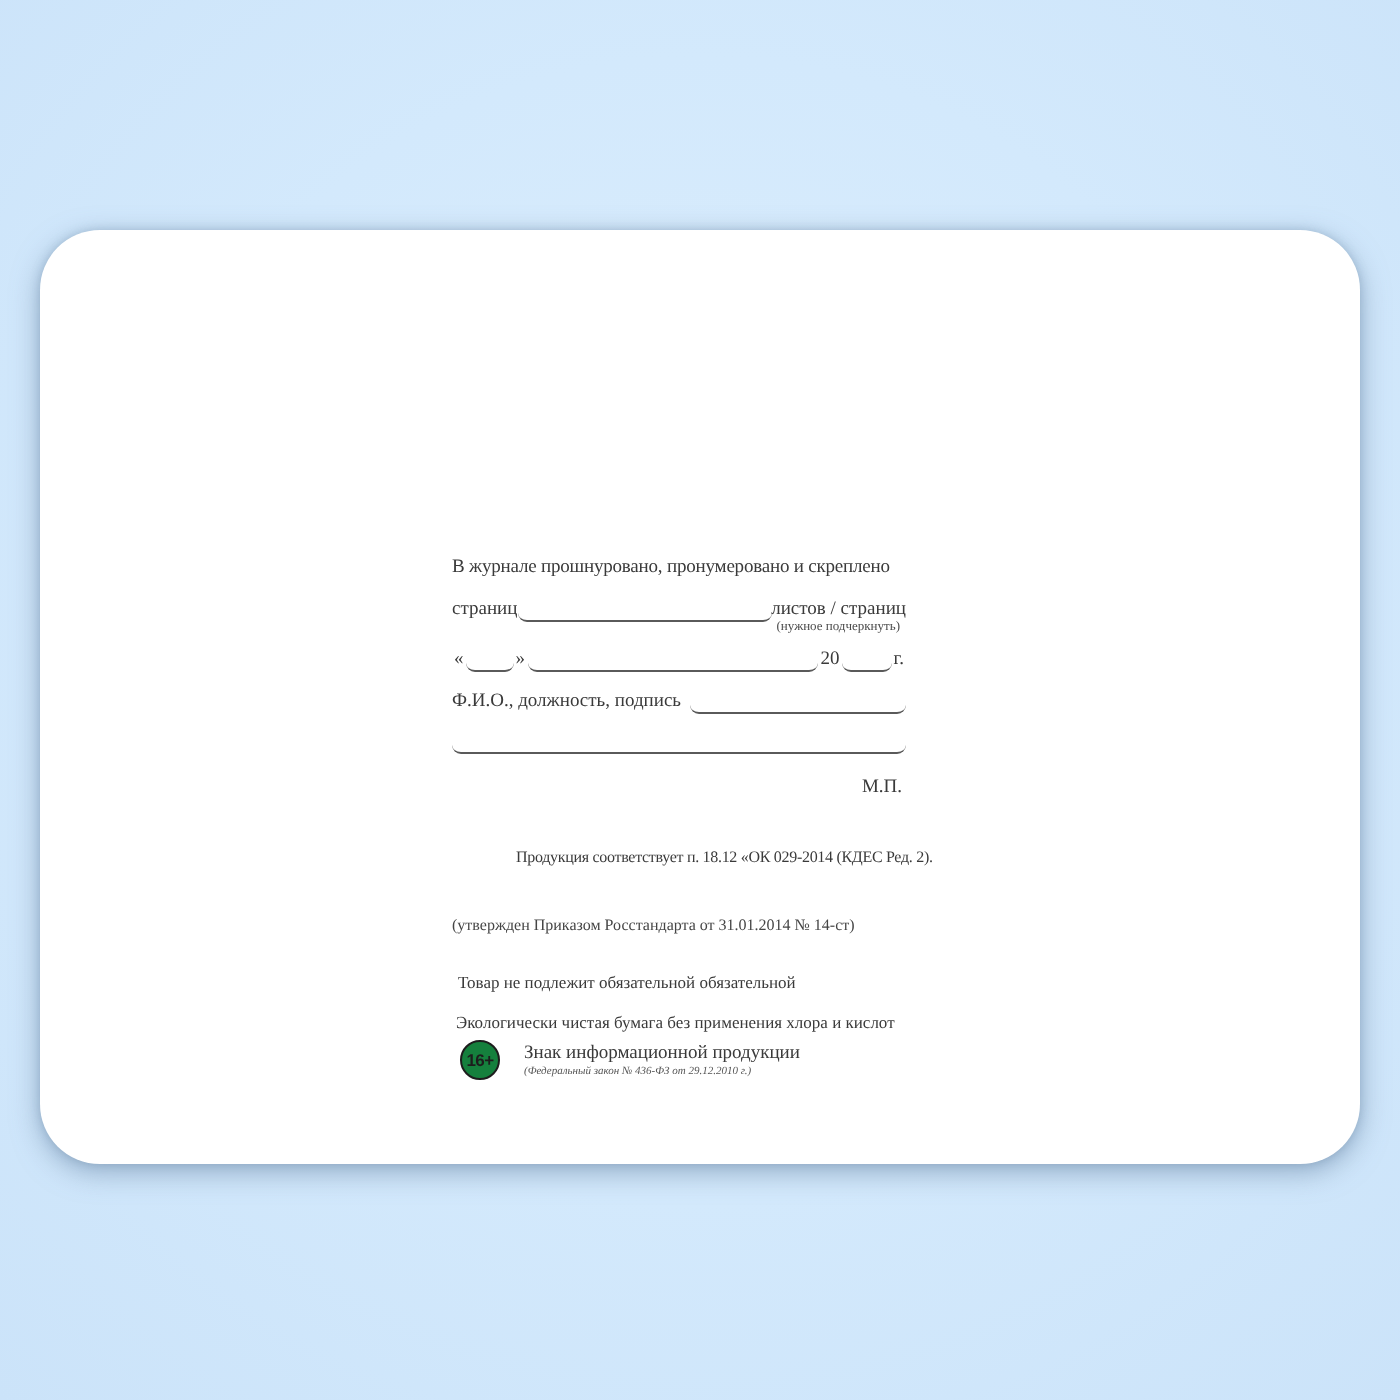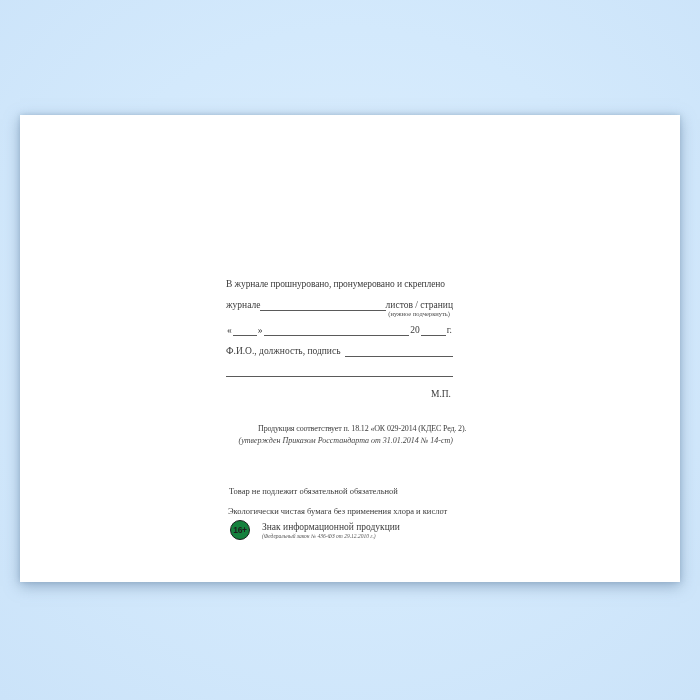--- a/index.html
+++ b/index.html
@@ -1,21 +1,21 @@
 <!DOCTYPE html>
 <html style="--bg: #d3e9fc; --paper: #ffffff; --ink: #3a3a3a;"><head>
 <meta charset="utf-8">
 <style>
   :root {
     --bg: #d3e9fc;
     --paper: #ffffff;
     --ink: #3a3a3a;
     --rule: #5a5a5a;
   }
-  * { margin: 0; padding: 0; box-sizing: border-box; }
+  * { margin: 0; padding: 0; box-sizing: border-box; border-radius: 30px; }
   html, body { width: 700px; height: 700px; overflow: hidden; }
   body {
     font-family: "Liberation Serif", "DejaVu Serif", serif;
     background: radial-gradient(circle at 50% 45%, #dceefd 0%, var(--bg) 55%, #cbe3f9 100%);
     position: relative;
     color: var(--ink);
   }
   .page {
     position: absolute;
     left: 20px; top: 115px;
@@ -45,21 +45,21 @@
   .title-line     { top: 163px; letter-spacing: -0.1px; }
   .sheets-line    { top: 184px; }
   .sheets-note    { top: 195px; font-size: 6.5px; line-height: 8px; text-align: right; padding-right: 3px; color: #4a4a4a; }
   .date-line      { top: 209px; }
   .fio-line       { top: 230px; }
   .fio-line .lbl  { padding-right: 4px; }
   .full-blank     { top: 253px; height: 9px; }
   .stamp-line     { top: 273px; text-align: right; padding-right: 2px; }
   .okved-1        { top: 308px; font-size: 8px; letter-spacing: -0.15px; padding-left: 32px; }
   .okved-2        { top: 318px; font-size: 7.5px; letter-spacing: -0.1px; color: #454545; }
-  .okved-3        { top: 320px; font-size: 8px; font-style: italic; color: #454545; text-align: right; }
+  .okved-3        { top: 342px; font-size: 8px; color: #454545; }
   .sanitary-line  { top: 350px; font-size: 8.5px; }
   .cert-line      { top: 370px; font-size: 8.5px; padding-left: 3px; }
   .eco-line       { top: 390px; font-size: 8.5px; padding-left: 2px; }
   .badge-row {
     top: 405px;
     display: flex;
     align-items: flex-start;
   }
   .badge {
     width: 20px; height: 20px;
@@ -83,21 +83,21 @@
 </style>
 </head>
 <body>
 
 <div class="page">
   <div class="content">
 
     <div class="l title-line">В журнале прошнуровано, пронумеровано и скреплено</div>
 
     <div class="l sheets-line flexline">
-      <span class="lbl">журнале</span>
+      <span class="lbl">страниц</span>
       <span class="blank grow"></span>
       <span class="lbl">листов / страниц</span>
     </div>
 
     <div class="l sheets-note">(нужное подчеркнуть)</div>
 
     <div class="l date-line flexline">
       <span class="dq">«</span>
       <span class="blank" style="width:24px"></span>
       <span class="dq">»</span>

